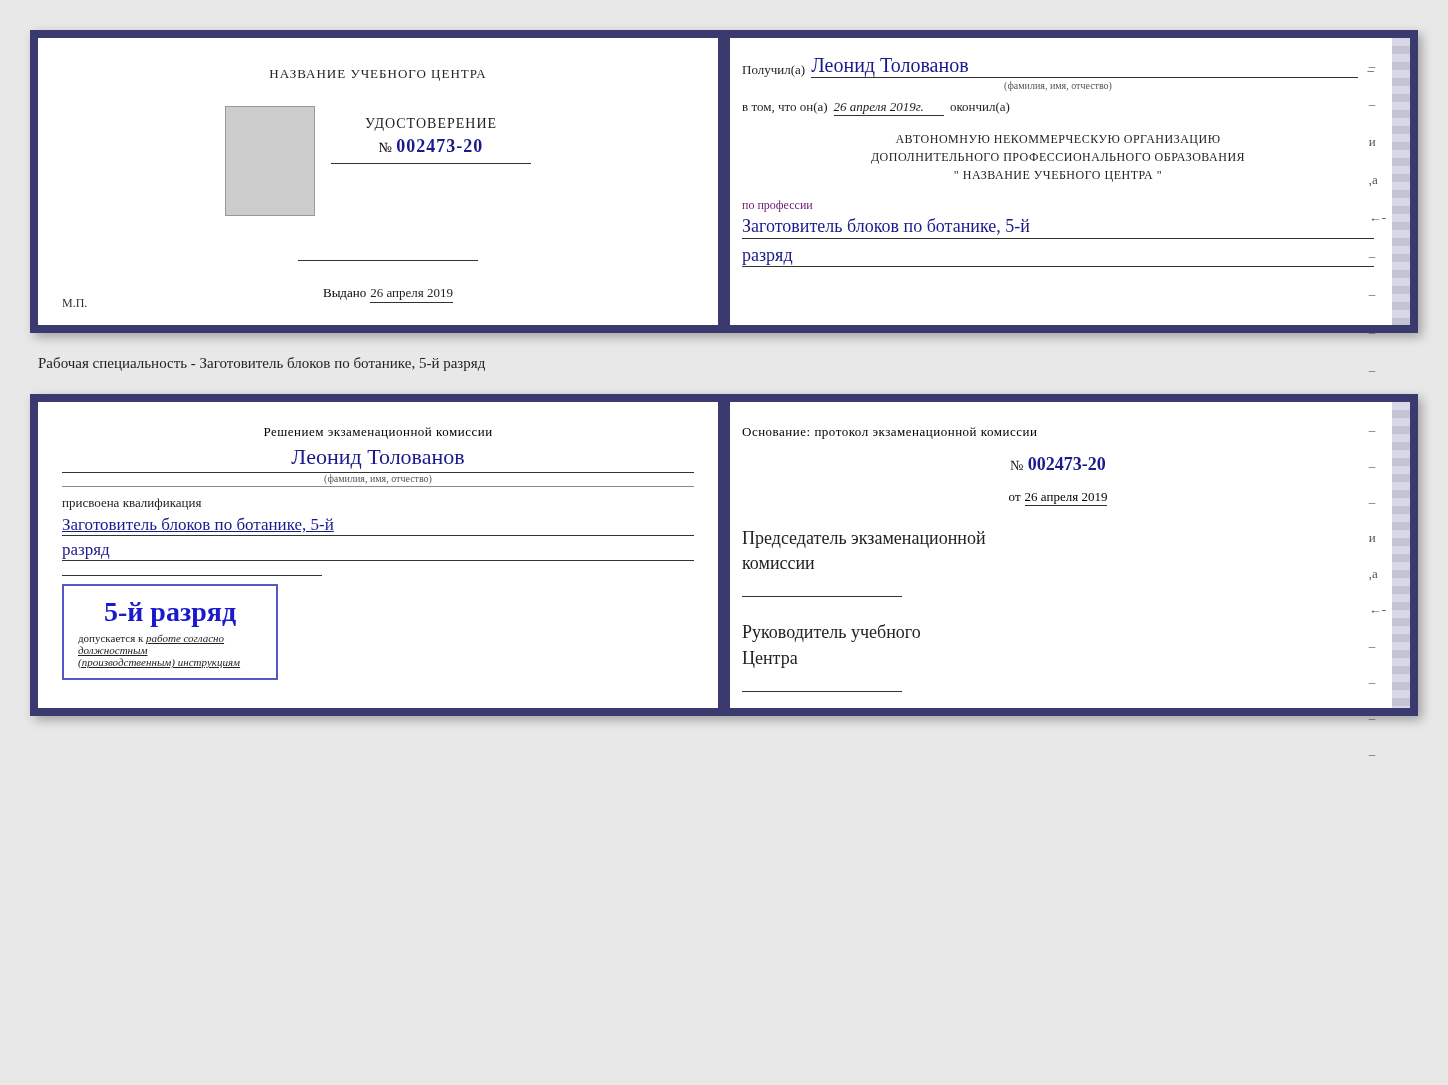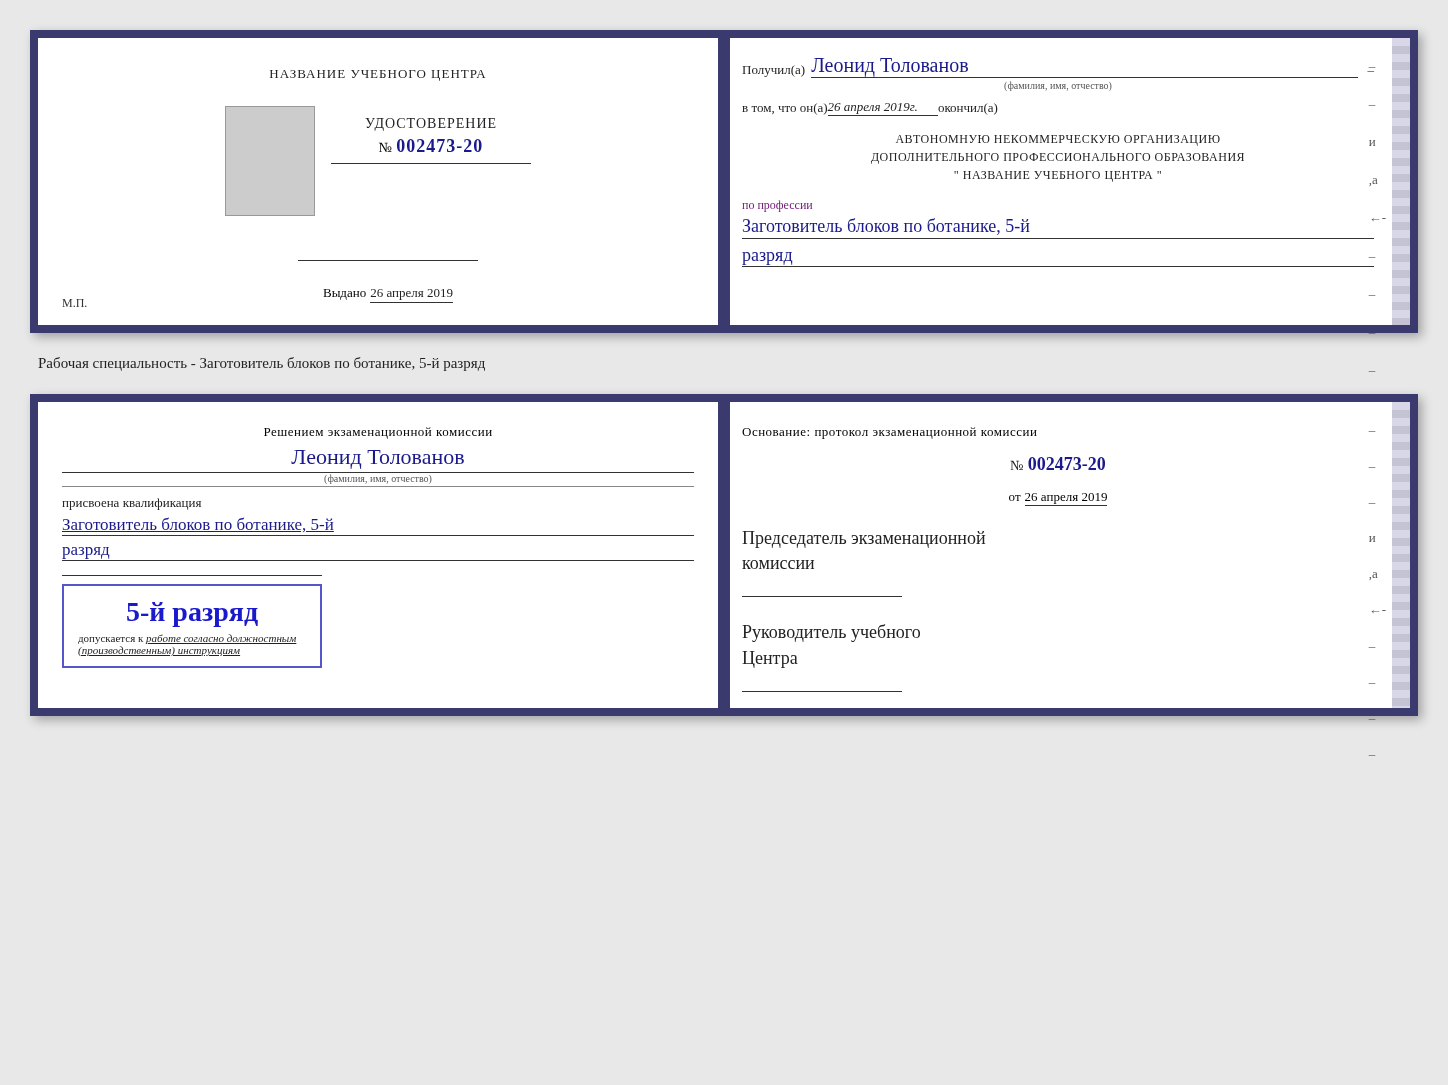--- a/index.html
+++ b/index.html
@@ -177,21 +177,22 @@
     .sub-label {
       text-align: center;
       font-size: 10px;
       color: #555;
       margin-top: 1px;
       margin-bottom: 8px;
     }
 
     .vtom-line {
       display: flex;
-      align-items: center;
+      align-items: flex-start;
+      gap: 6px;
       font-size: 13px;
       color: #222;
       margin-bottom: 14px;
     }
 
     .vtom-date {
       font-style: italic;
       border-bottom: 1px solid #333;
       padding-right: 20px;
       font-size: 13px;
@@ -296,21 +297,21 @@
       color: #1a1a8c;
       border-bottom: 1px solid #333;
       display: block;
       margin-bottom: 14px;
     }
 
     .stamp-box {
       border: 2px solid #5555cc;
       padding: 10px 14px;
       display: inline-block;
-      width: 260px;
+      width: 216px;
     }
 
     .stamp-razryad {
       font-size: 28px;
       font-weight: bold;
       color: #1a1acc;
       text-align: center;
       display: block;
     }
 

